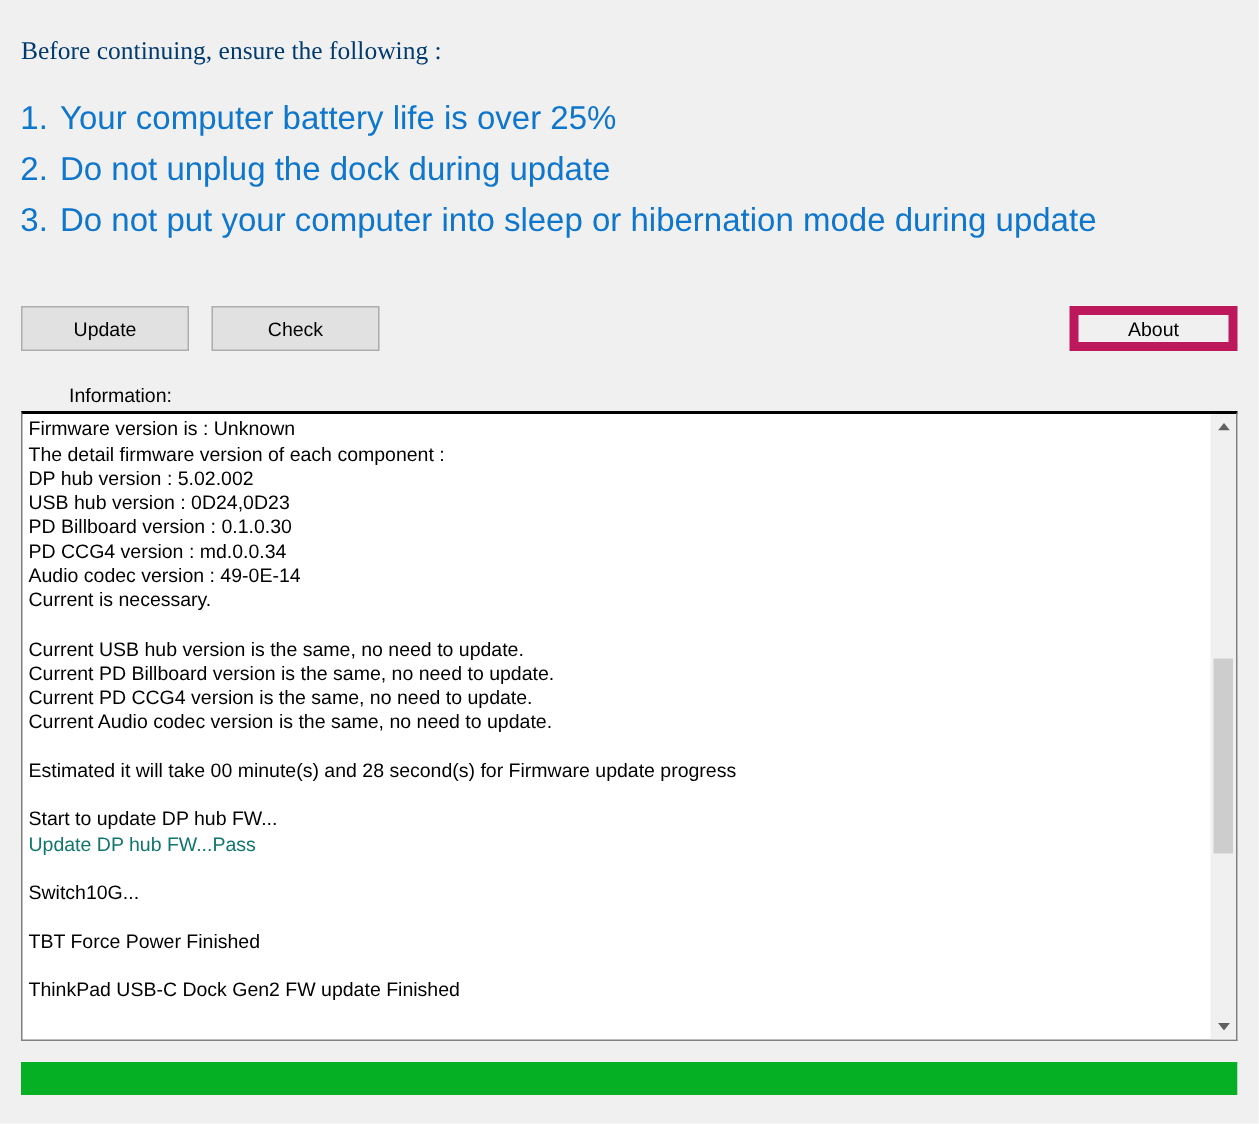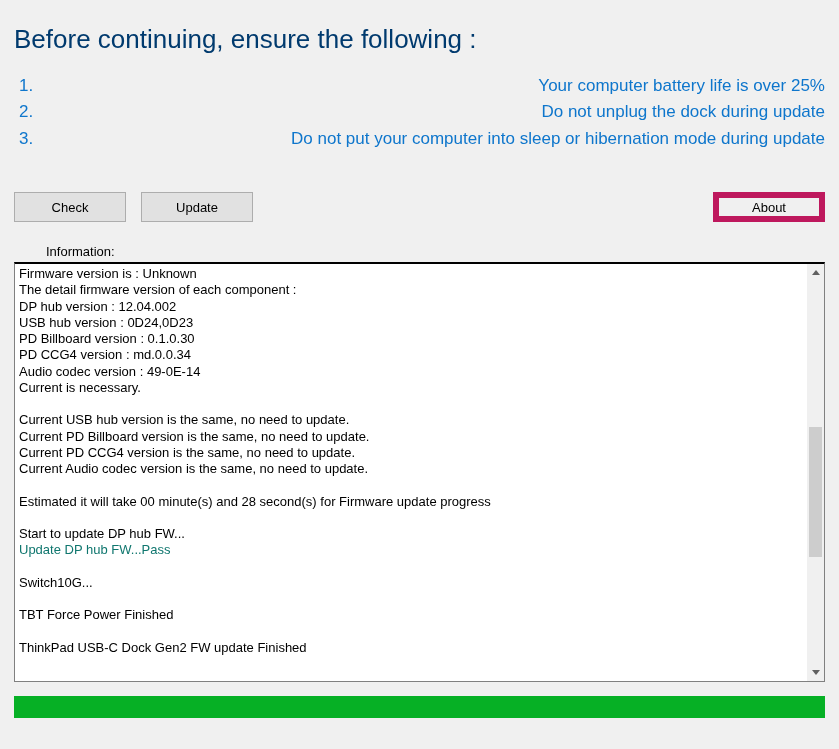--- a/index.html
+++ b/index.html
@@ -8,32 +8,32 @@
       padding: 0;
       font-family: "Segoe UI", Tahoma, Arial, sans-serif;
       background: #f0f0f0;
       width: 839px;
     }
     .container {
       padding: 10px 14px 0;
     }
     h1.heading {
       color: #003a6e;
-      font-size: 26px;
+      font-size: 17px;
       font-weight: 400;
       margin: 14px 0 18px;
+      font-family: Liberation Serif, serif;
     }
     ol.instructions {
       color: #0e76cc;
-      font-size: 17px;
+      font-size: 22px;
       font-weight: 400;
       margin: 0 0 40px;
       padding-left: 24px;
       line-height: 1.55;
-      text-align: right;
     }
     ol.instructions li { padding-left: 2px; }
     .button-row {
       display: flex;
       gap: 15px;
       align-items: center;
       margin-bottom: 22px;
     }
     .button-row .spacer { flex: 1; }
     button.winbtn {
@@ -122,32 +122,32 @@
 <div class="container">
   <h1 class="heading">Before continuing, ensure the following :</h1>
 
   <ol class="instructions">
     <li>Your computer battery life is over 25%</li>
     <li>Do not unplug the dock during update</li>
     <li>Do not put your computer into sleep or hibernation mode during update</li>
   </ol>
 
   <div class="button-row">
+    <button class="winbtn">Update</button>
     <button class="winbtn">Check</button>
-    <button class="winbtn">Update</button>
     <div class="spacer"></div>
     <button class="winbtn accent">About</button>
   </div>
 
   <div class="info-label">Information:</div>
 
   <div class="info-box">
     <div class="info-content" id="info-content"><span>Firmware version is : Unknown</span>
 <span>The detail firmware version of each component :</span>
-<span>DP hub version : 12.04.002</span>
+<span>DP hub version : 5.02.002</span>
 <span>USB hub version : 0D24,0D23</span>
 <span>PD Billboard version : 0.1.0.30</span>
 <span>PD CCG4 version : md.0.0.34</span>
 <span>Audio codec version : 49-0E-14</span>
 <span>Current is necessary.</span>
 <span></span>
 <span>Current USB hub version is the same, no need to update.</span>
 <span>Current PD Billboard version is the same, no need to update.</span>
 <span>Current PD CCG4 version is the same, no need to update.</span>
 <span>Current Audio codec version is the same, no need to update.</span>

